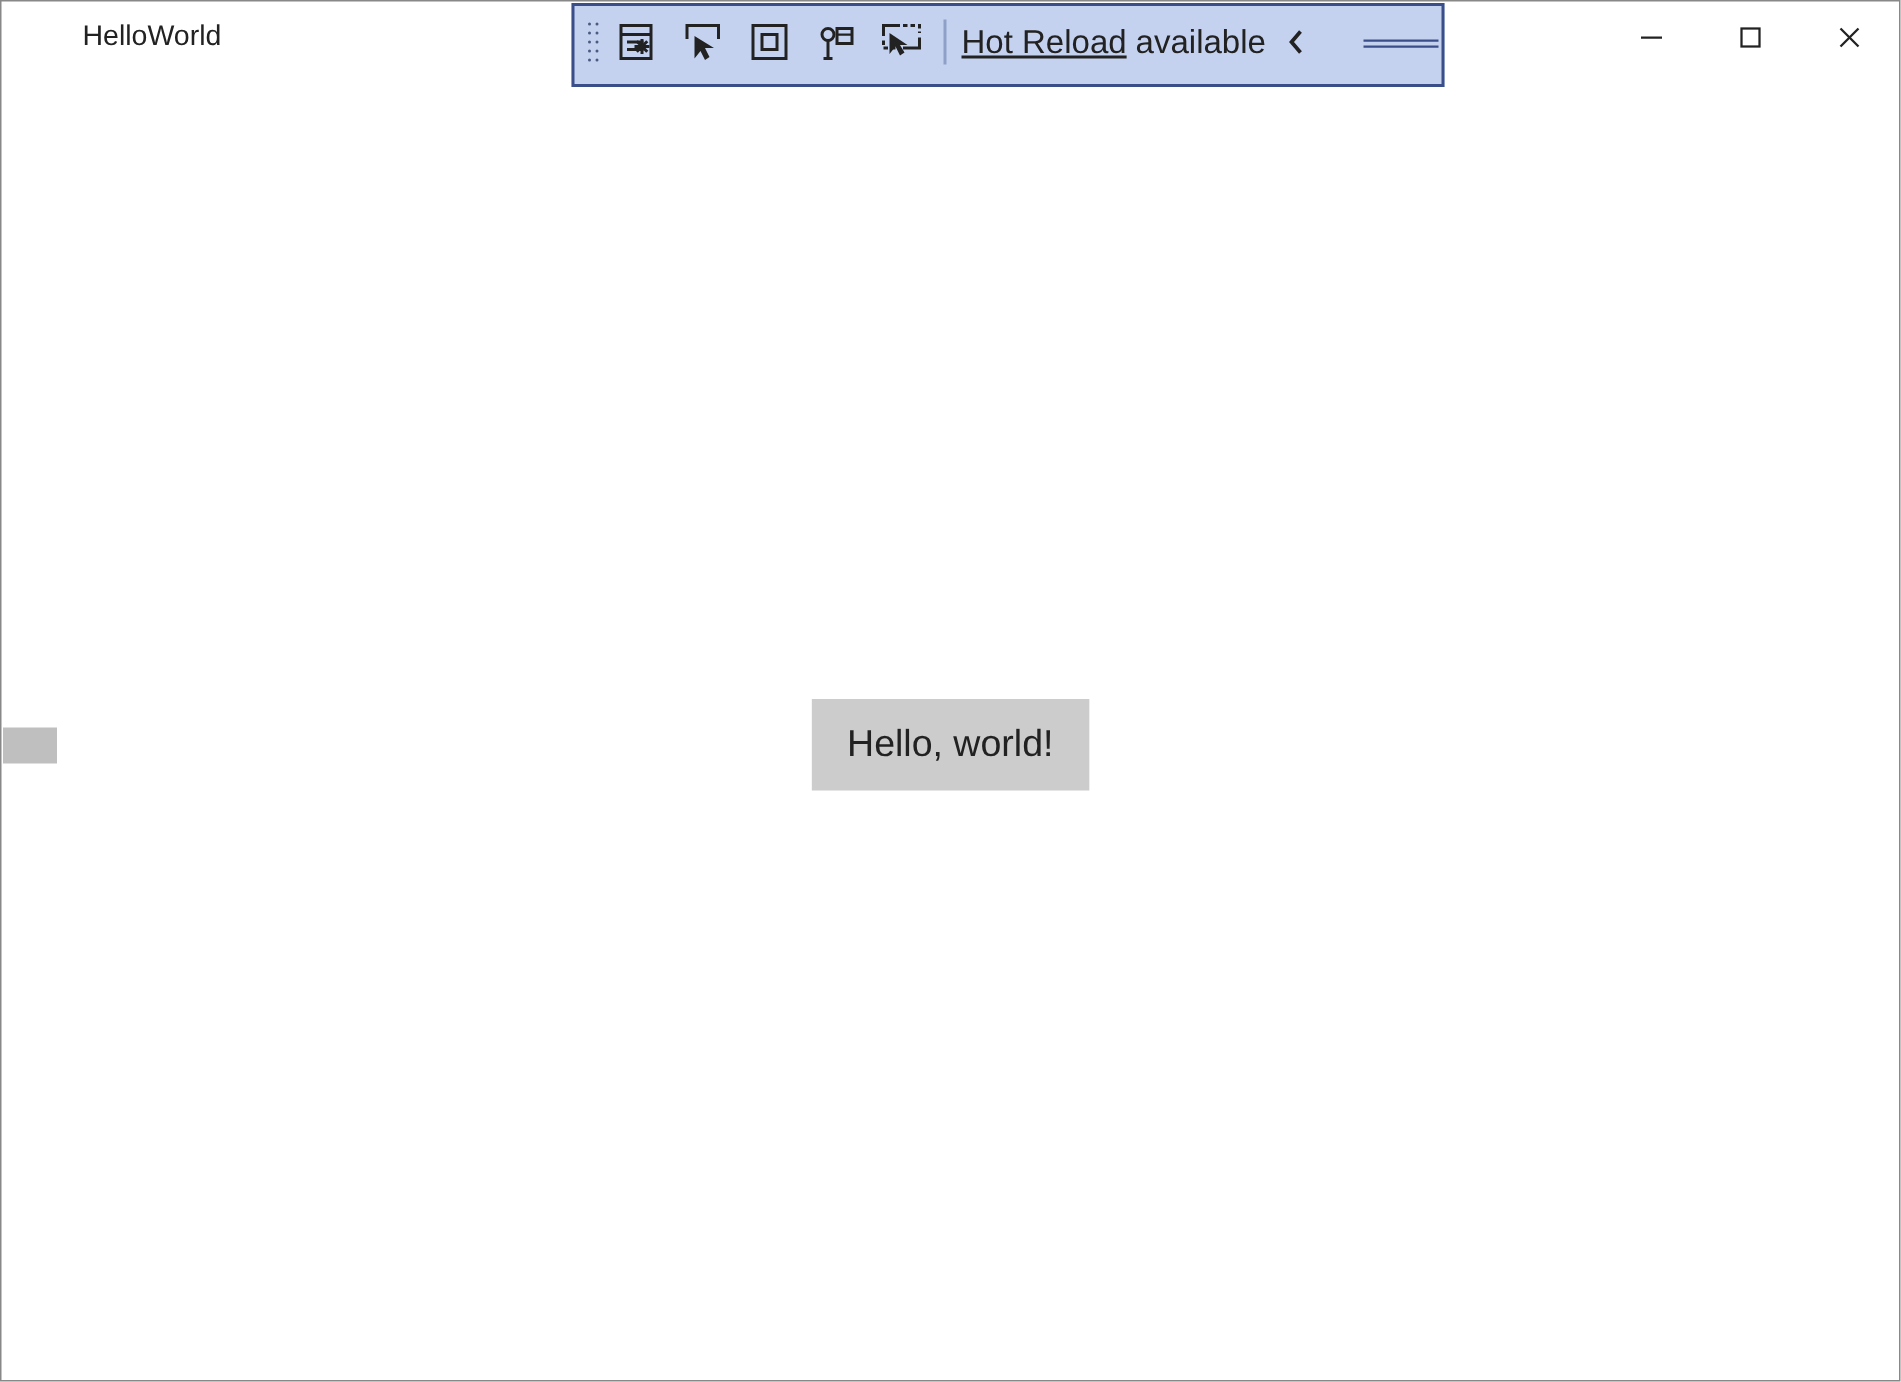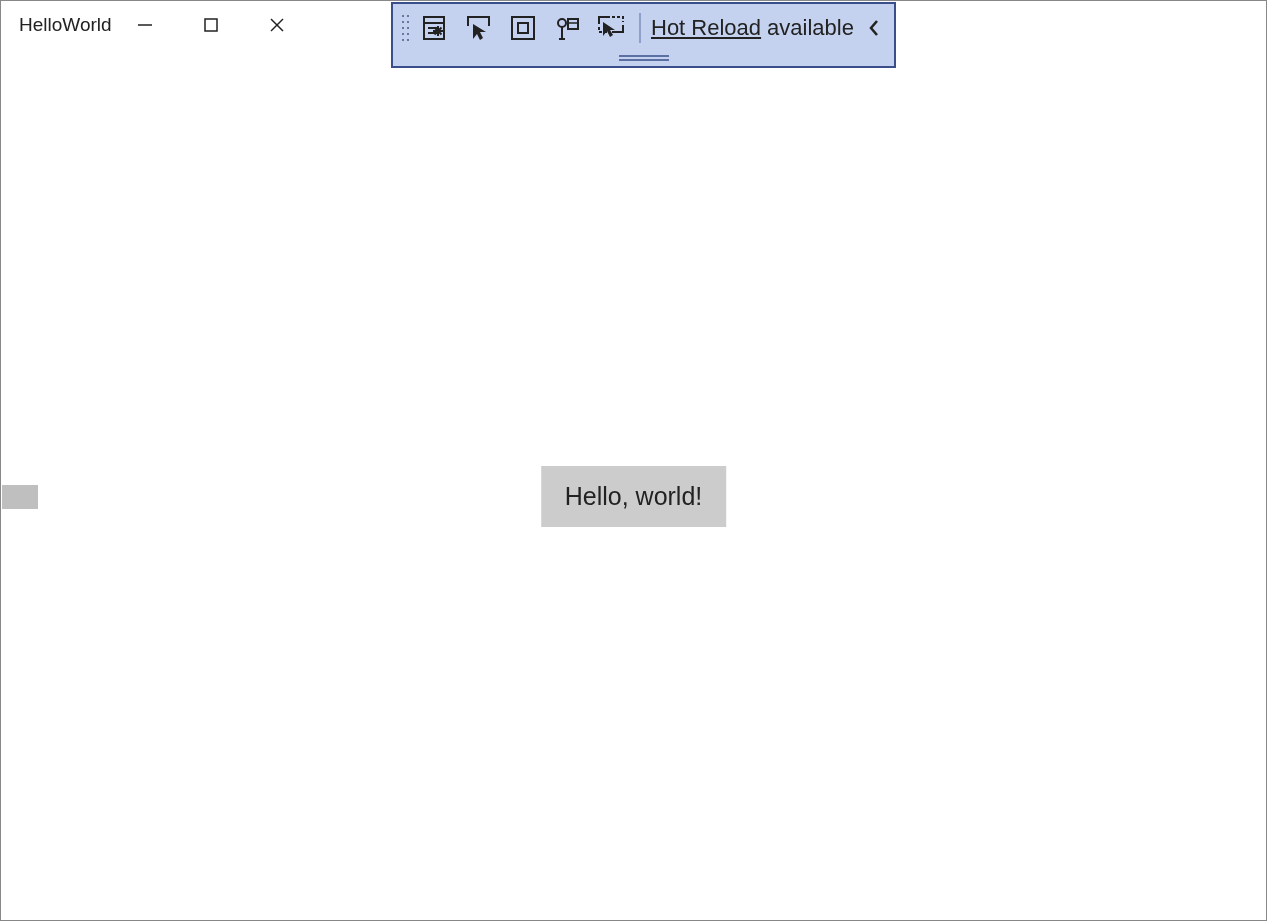--- a/index.html
+++ b/index.html
@@ -1,35 +1,34 @@
 <!DOCTYPE html>
 <html><head>
 <meta charset="utf-8">
 <style>
   * { box-sizing: border-box; }
   html, body { margin: 0; padding: 0; width: 1267px; height: 921px; font-family: "Segoe UI", Tahoma, sans-serif; }
   .window {
     width: 1267px; height: 921px; border: 1px solid #888; background: #fff; position: relative; overflow: hidden;
   }
   .titlebar {
-    height: 48px; display: flex; align-items: center; justify-content: flex-start; padding: 0 0 0 18px;
+    height: 48px; display: flex; align-items: center; justify-content: space-between; padding: 0 0 0 18px; margin-left: 36px;
   }
   .title { font-size: 19px; color: #222; }
   .win-controls { display: flex; height: 100%; }
   .win-btn { width: 66px; display: flex; align-items: center; justify-content: center; cursor: pointer; }
   .win-btn svg { display:block; }
   .content-area {
     position: absolute; left:1px; right:1px; top:48px; bottom:1px; background: #fff;
   }
   .debug-toolbar {
-    position: absolute; top: 1px; left: 380px; width: 505px;
+    position: absolute; top: 1px; left: 380px; width: 582px;
     background: #c4d2ef; border: 2px solid #3a4e8a;
-    display: flex; flex-direction: column; align-items: center;
+    display: flex; flex-direction: row; align-items: center;
     padding-bottom: 4px;
-    margin-left: 10px;
   }
   .debug-row { display:flex; align-items:center; height:48px; width:100%; padding:0 6px; }
   .grip { width: 14px; height: 36px; display:flex; align-items:center; justify-content:center; cursor:move; }
   .grip svg { display:block; }
   .tb-btn { width: 44px; height: 36px; display:flex; align-items:center; justify-content:center; cursor:pointer; }
   .tb-btn svg { display:block; }
   .sep { width: 2px; height: 30px; background: #8ea0c8; margin: 0 6px; }
   .hot-reload-text { font-size: 22px; color: #222; display:flex; align-items:center; gap:6px; padding:0 4px; }
   .hot-reload-link { text-decoration: underline; cursor:pointer; }
   .collapse-btn { width: 28px; height: 28px; display:flex; align-items:center; justify-content:center; cursor:pointer; margin-left:2px; }

